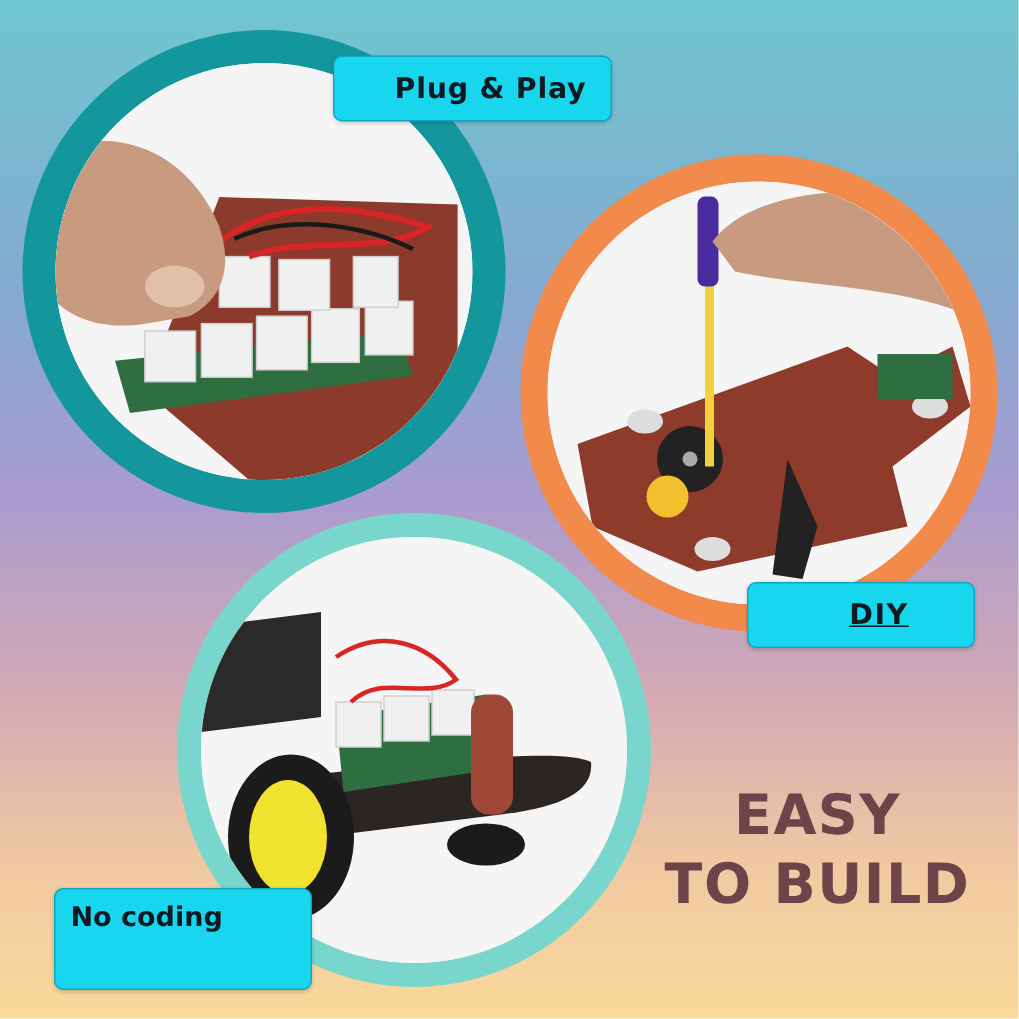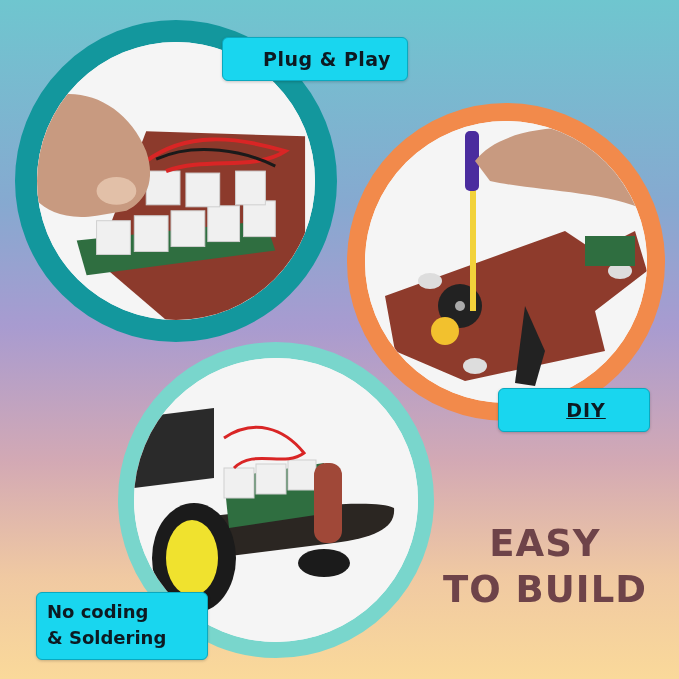--- a/index.html
+++ b/index.html
@@ -80,19 +80,18 @@
     <ellipse cx="60" cy="200" rx="42" ry="55" fill="#1b1b1b"></ellipse>
     <ellipse cx="58" cy="200" rx="26" ry="38" fill="#f0e22e"></ellipse>
     <ellipse cx="190" cy="205" rx="26" ry="14" fill="#1b1b1b"></ellipse>
   </svg>
 </div>
 
 <div class="label l1">Plug &amp; Play</div>
 <div class="label l2">DIY</div>
 <div class="label l3">
   <div>No coding</div>
-  <div>&amp; Soldering</div>
 </div>
 
 <div class="headline">
   <div>EASY</div>
   <div>TO BUILD</div>
 </div>
 
 </body></html>

